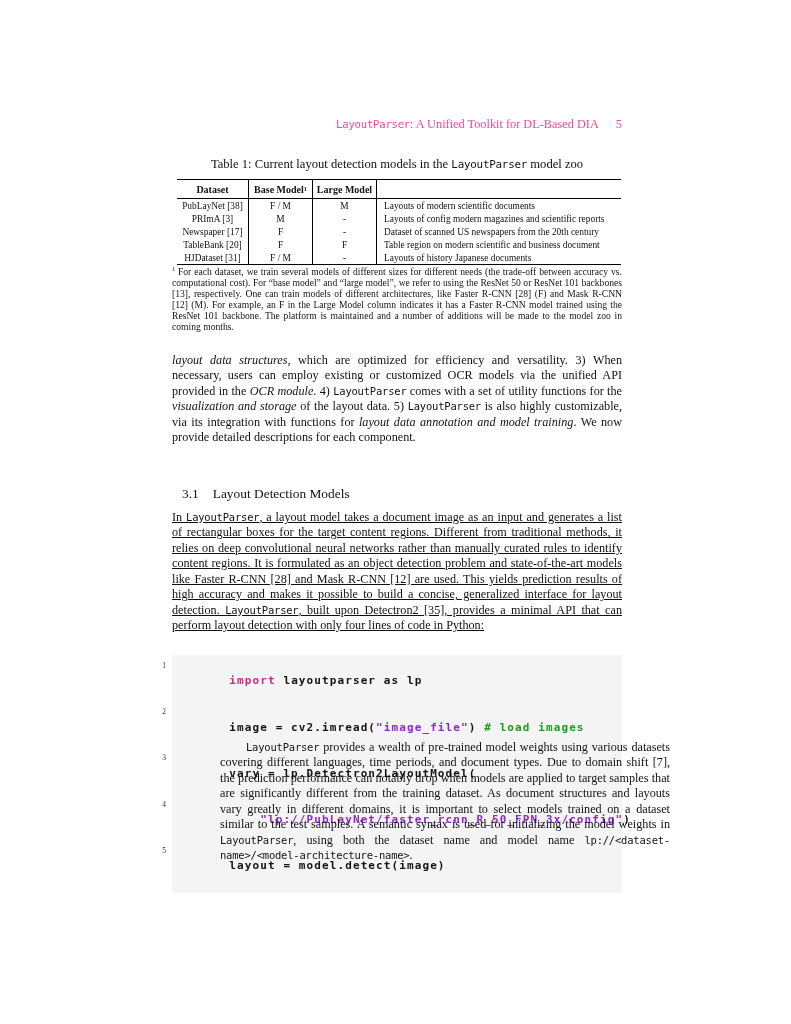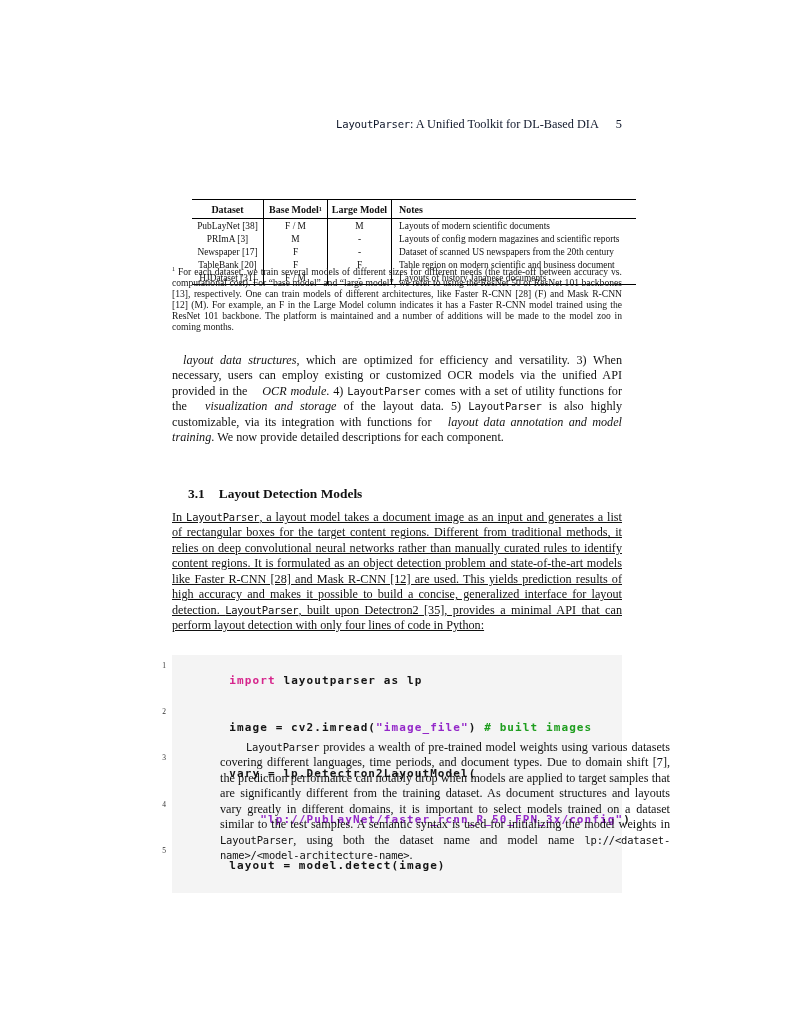--- a/index.html
+++ b/index.html
@@ -8,33 +8,32 @@
     width:791px;height:1024px;
     background:#ffffff;
     font-family:"Liberation Serif","DejaVu Serif",serif;
     color:#111;
     overflow:hidden;
   }
   
   .running-header{
     position:absolute;top:117px;left:172px;width:450px;
     display:flex;justify-content:flex-end;align-items:baseline;gap:17px;
-    font-size:12.3px;line-height:14px;color:#0f172a;
+    font-size:12.3px;line-height:14px;color:#ec4899;
   }
   
   .table-caption{
     position:absolute;top:157px;left:162px;width:470px;
     text-align:center;font-size:12.6px;line-height:15px;
   }
   
   .datatable{
-    position:absolute;top:179px;left:192px;width:444px;
+    position:absolute;top:179px;left:177px;width:444px;
     border-top:1.4px solid #000;border-bottom:1.4px solid #000;
     font-size:9.4px;
-    margin-top:20px;
   }
   .tbl-row{display:flex;align-items:stretch;height:13px;}
   .tbl-row.hdr{height:18px;border-bottom:0.8px solid #000;font-weight:bold;font-size:10px;}
   .cell{display:flex;align-items:center;justify-content:center;overflow:hidden;white-space:nowrap;}
   .c1{width:71px;border-right:0.8px solid #000;}
   .c2{width:63px;border-right:0.8px solid #000;}
   .c3{width:63px;border-right:0.8px solid #000;}
   .c4{flex:1;justify-content:flex-start;padding-left:7px;}
   
   .table-footnote{
@@ -45,22 +44,22 @@
   .para{
     position:absolute;left:172px;width:450px;
     font-size:12.2px;line-height:15.45px;text-align:justify;
     hyphens:auto;-webkit-hyphens:auto;
   }
   .para-continuation{top:353px;}
   .para-intro{top:510px;text-decoration:underline;}
   .para-weights{top:740px;text-indent:26px;margin-left:48px;}
   
   .section-heading{
-    position:absolute;top:486px;left:188px;width:450px;
-    font-size:13.4px;font-weight:bold;line-height:16px;
+    position:absolute;top:486px;left:182px;width:450px;
+    font-size:13.4px;font-weight:normal;line-height:16px;
   }
   .section-heading .num{margin-right:14px;}
   
   .code-block{
     position:absolute;top:655px;left:172px;width:450px;box-sizing:border-box;
     background:var(--code-background,#f4f4f4);
     padding:3px 4px 4px 11px;
   }
   .code-line{
     position:relative;
@@ -68,47 +67,47 @@
     font-size:11px;line-height:15.4px;font-weight:600;
     letter-spacing:1.1px;color:#141414;
     white-space:pre;
   }
   .code-lineno{
     position:absolute;left:-28px;top:0;width:11px;text-align:right;
     font-family:"Liberation Serif",serif;font-size:7.5px;line-height:15.4px;
     font-weight:normal;letter-spacing:0;color:#333;
   }
   
-  .seg-i{font-style:italic;margin-left:11px;}
+  .seg-i{font-style:italic;}
   .seg-tt{font-family:"DejaVu Sans Mono","Liberation Mono",monospace;font-size:0.86em;letter-spacing:-0.2px;}
   .seg-sup{vertical-align:super;font-size:0.62em;line-height:0;}
   .seg-kw{color:var(--code-keyword,#d6258c);}
   .seg-str{color:var(--code-string,#9428c9);}
   .seg-com{color:var(--code-comment,#1e9e1e);}
 </style>
 </head>
 <body>
 
 <div class="page">
 
   <div class="running-header">
     <span><span class="seg-tt">LayoutParser</span><span>: A Unified Toolkit for DL-Based DIA</span></span>
     <span>5</span>
   </div>
 
+  <div class="table-caption"><span>Table 1: Current layout detection models in the </span><span class="seg-tt">LayoutParser</span><span> model zoo</span></div>
 
   <div class="datatable">
     <div class="tbl-row hdr">
       <div class="cell c1">Dataset</div>
       <div class="cell c2">
           <span>Base Model</span>
           <span class="seg-sup">1</span>
         </div>
       <div class="cell c3">Large Model</div>
-      <div class="cell c4">Notes</div>
     </div>
     <div class="tbl-row">
       <div class="cell c1">PubLayNet [38]</div>
       <div class="cell c2">F / M</div>
       <div class="cell c3">M</div>
       <div class="cell c4">Layouts of modern scientific documents</div>
     </div>
     <div class="tbl-row">
       <div class="cell c1">PRImA [3]</div>
       <div class="cell c2">M</div>
@@ -143,21 +142,21 @@
     <span class="num">3.1</span><span>Layout Detection Models</span>
   </div>
 
   <div class="para para-intro"><span>In </span><span class="seg-tt">LayoutParser</span><span>, a layout model takes a document image as an input and generates a list of rectangular boxes for the target content regions. Different from traditional methods, it relies on deep convolutional neural networks rather than manually curated rules to identify content regions. It is formulated as an object detection problem and state-of-the-art models like Faster R-CNN [28] and Mask R-CNN [12] are used. This yields prediction results of high accuracy and makes it possible to build a concise, generalized interface for layout detection. </span><span class="seg-tt">LayoutParser</span><span>, built upon Detectron2 [35], provides a minimal API that can perform layout detection with only four lines of code in Python:</span></div>
 
   <div class="code-block">
     <div class="code-line">
       <span class="code-lineno">1</span><span class="code-text"><span class="seg-kw">import</span><span> layoutparser as lp</span></span>
     </div>
     <div class="code-line">
-      <span class="code-lineno">2</span><span class="code-text"><span>image = cv2.imread(</span><span class="seg-str">"image_file"</span><span>) </span><span class="seg-com"># built images</span></span>
+      <span class="code-lineno">2</span><span class="code-text"><span>image = cv2.imread(</span><span class="seg-str">"image_file"</span><span>) </span><span class="seg-com"># load images</span></span>
     </div>
     <div class="code-line">
       <span class="code-lineno">3</span><span class="code-text"><span>vary = lp.Detectron2LayoutModel(</span></span>
     </div>
     <div class="code-line">
       <span class="code-lineno">4</span><span class="code-text"><span>    </span><span class="seg-str">"lp://PubLayNet/faster_rcnn_R_50_FPN_3x/config"</span><span>)</span></span>
     </div>
     <div class="code-line">
       <span class="code-lineno">5</span><span class="code-text"><span>layout = model.detect(image)</span></span>
     </div>

